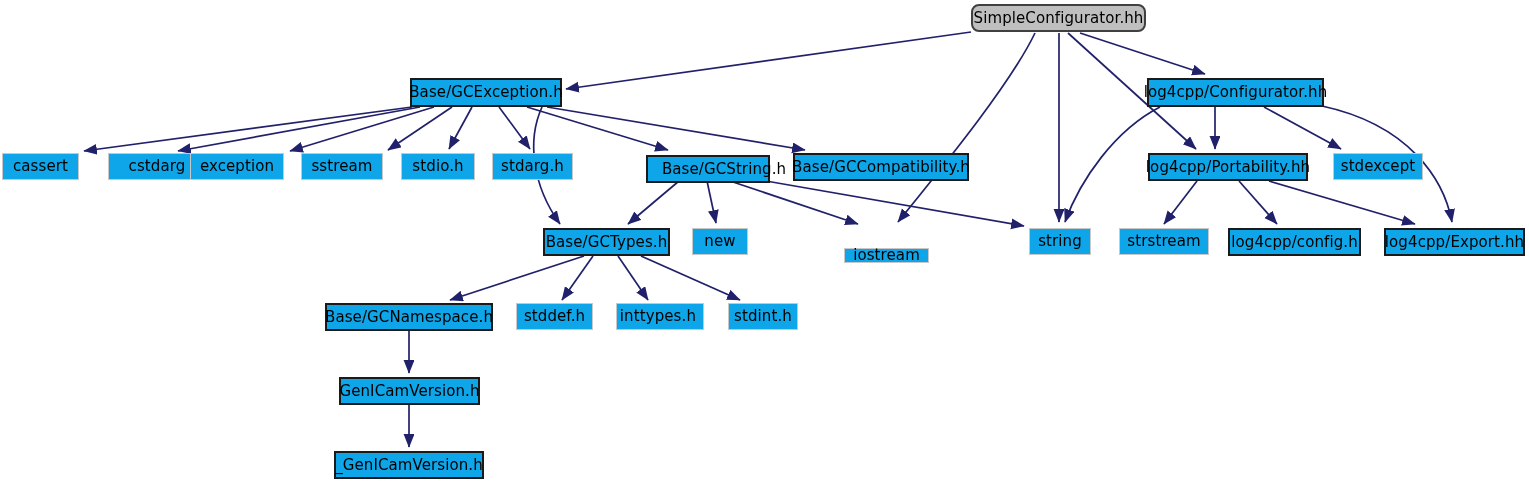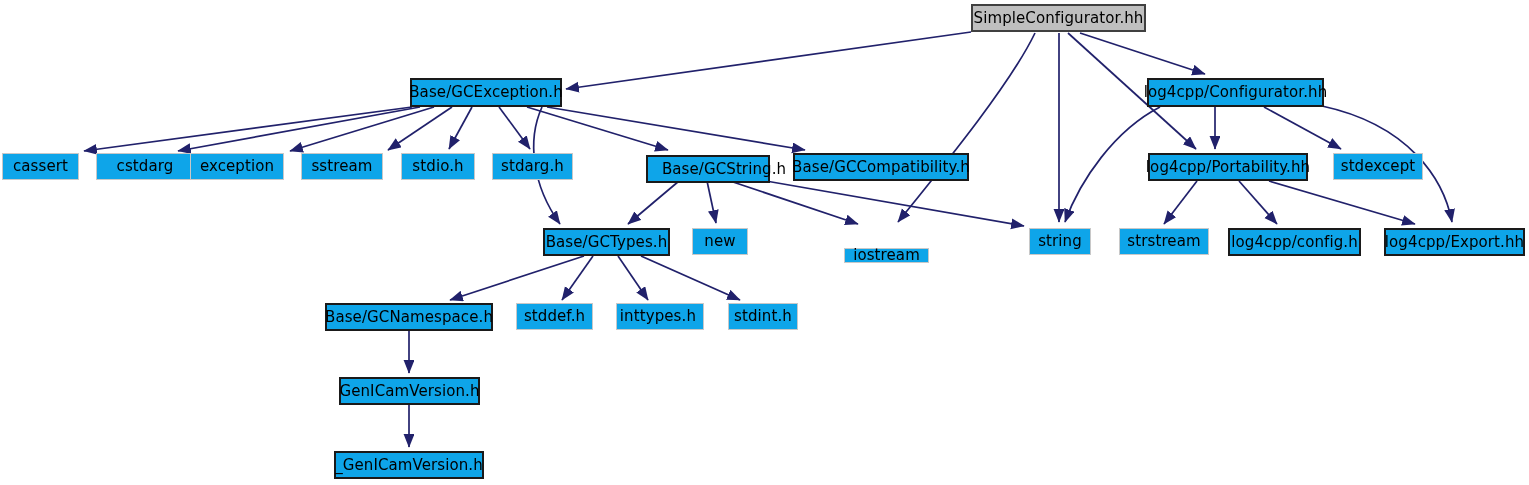--- a/index.html
+++ b/index.html
@@ -88,33 +88,33 @@
         <path d="M 1215,107 L 1215,149" fill="none" stroke="#21216b" stroke-width="1.7" marker-end="url(#arrowhead)"></path>
         <path d="M 1160,107 C 1115,130 1080,180 1065,222" fill="none" stroke="#21216b" stroke-width="1.7" marker-end="url(#arrowhead)"></path>
         <path d="M 1264,107 L 1341,149" fill="none" stroke="#21216b" stroke-width="1.7" marker-end="url(#arrowhead)"></path>
         <path d="M 1322,106 C 1410,125 1444,180 1452,222" fill="none" stroke="#21216b" stroke-width="1.7" marker-end="url(#arrowhead)"></path>
         <path d="M 1197,181 L 1164,224" fill="none" stroke="#21216b" stroke-width="1.7" marker-end="url(#arrowhead)"></path>
         <path d="M 1239,181 L 1277,224" fill="none" stroke="#21216b" stroke-width="1.7" marker-end="url(#arrowhead)"></path>
         <path d="M 1269,181 L 1415,224" fill="none" stroke="#21216b" stroke-width="1.7" marker-end="url(#arrowhead)"></path>
       </g>
   </svg>
   <div id="node-layer">
-      <div class="node root" style="left: 971px; top: 4px; width: 175px; height: 28px;">
+      <div class="node root" style="left: 971px; top: 4px; width: 175px; height: 28px; border-radius: 8px;">
         <span class="label">SimpleConfigurator.hh</span>
       </div>
       <div class="node thick" style="left: 410px; top: 78px; width: 152px; height: 29px;">
         <span class="label">Base/GCException.h</span>
       </div>
       <div class="node thick" style="left: 1147px; top: 78px; width: 177px; height: 29px;">
         <span class="label">log4cpp/Configurator.hh</span>
       </div>
       <div class="node thin" style="left: 2px; top: 153px; width: 77px; height: 27px;">
         <span class="label">cassert</span>
       </div>
-      <div class="node thin" style="left: 96px; top: 153px; width: 98px; height: 27px;">
+      <div class="node thin" style="left: 108px; top: 153px; width: 98px; height: 27px;">
         <span class="label">cstdarg</span>
       </div>
       <div class="node thin" style="left: 190px; top: 153px; width: 94px; height: 27px;">
         <span class="label">exception</span>
       </div>
       <div class="node thin" style="left: 301px; top: 153px; width: 82px; height: 27px;">
         <span class="label">sstream</span>
       </div>
       <div class="node thin" style="left: 401px; top: 153px; width: 74px; height: 27px;">
         <span class="label">stdio.h</span>

